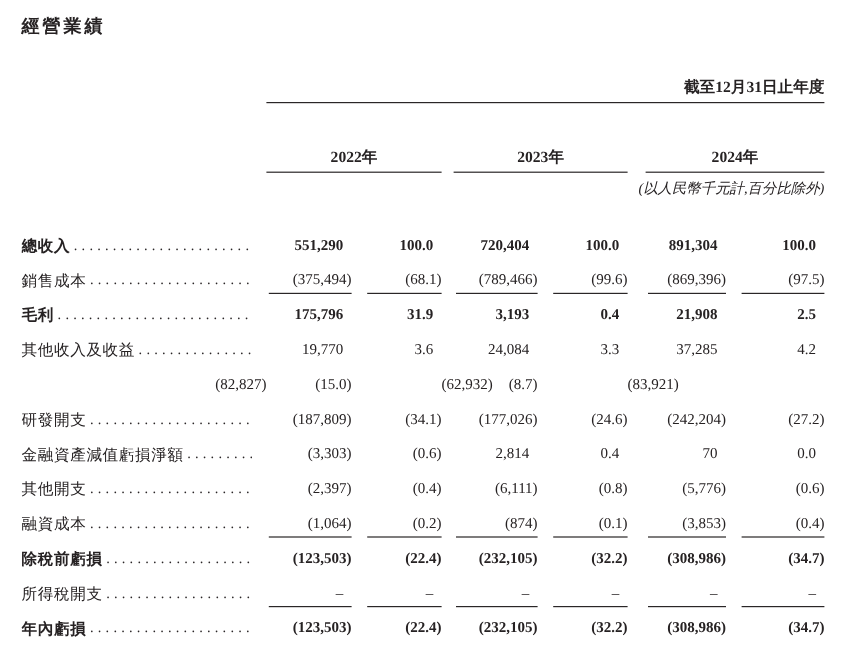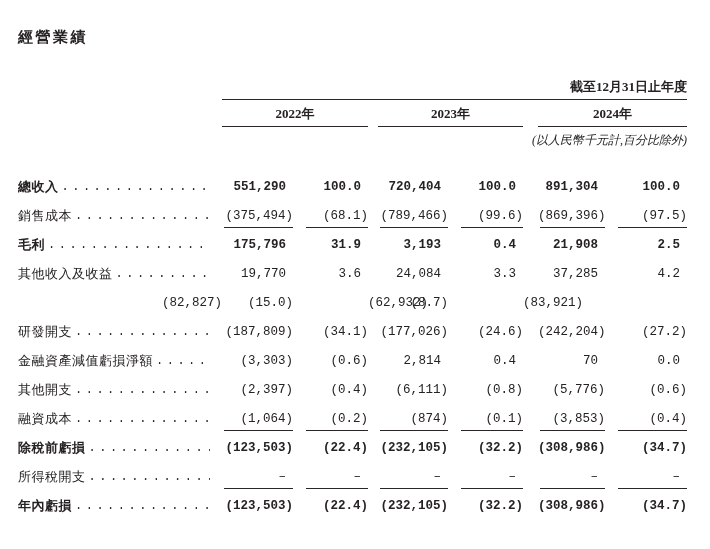--- a/index.html
+++ b/index.html
@@ -9,21 +9,21 @@
     height: 549px;
     background: #ffffff;
     overflow: hidden;
     font-family: "Liberation Serif", "DejaVu Serif", serif;
     color: #262223;
   }
   .page {
     position: relative;
     width: 710px;
     height: 389px;
-    padding: 27px 0 0 18px;
+    padding: 13px 0 0 18px;
     box-sizing: border-box;
   }
   .doc-title {
     font-size: 15px;
     font-weight: bold;
     letter-spacing: 2.5px;
     line-height: 20px;
   }
   .fin-table { width: 669px; }
 
@@ -46,41 +46,41 @@
     display: grid;
     grid-template-columns: 146px 10px 145px 15px 149px;
   }
   .year-cell {
     text-align: center;
     font-weight: bold;
     font-size: 13px;
     line-height: 14px;
     padding: 7px 0 5px 0;
     border-bottom: 1.3px solid #2a2627;
+    margin-top: 31px;
   }
   .year-gap { border: none; }
   .unit-row {
     margin-left: 204px;
     width: 465px;
     text-align: right;
     font-style: italic;
     font-size: 12px;
     line-height: 14px;
     margin-top: 6px;
   }
 
   
   .rows { margin-top: 26px; }
   .trow {
     display: grid;
     grid-template-columns: 204px 71px 75px 10px 70px 75px 15px 67px 82px;
     height: 29px;
     line-height: 29px;
     font-size: 12.5px;
-    font-family: Liberation Mono, monospace;
   }
   .trow.bold { font-weight: bold; }
   .rlabel {
     display: flex;
     overflow: hidden;
     padding-right: 12px;
     font-size: 13px;
     letter-spacing: 0.5px;
   }
   .ltext { white-space: nowrap; }

